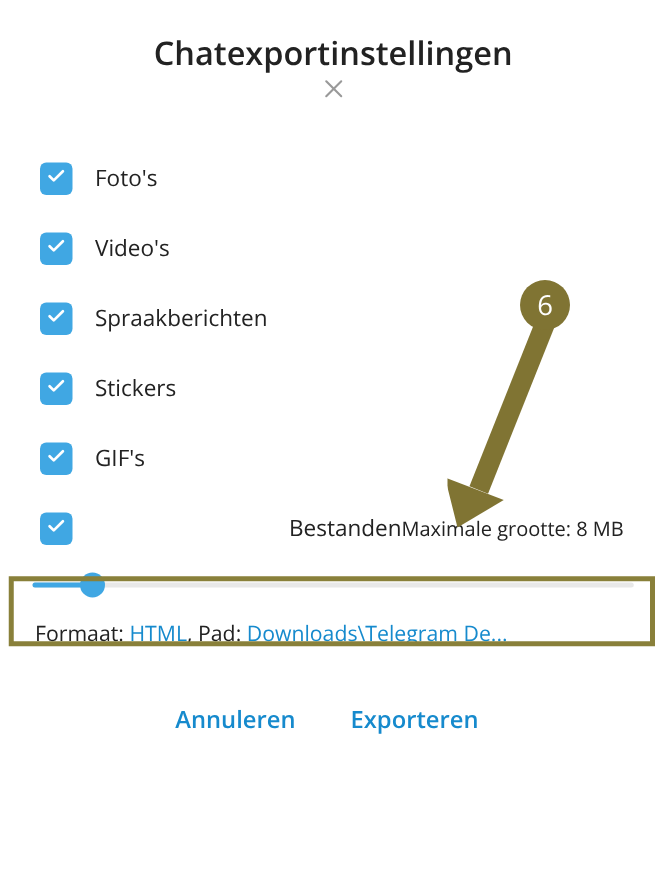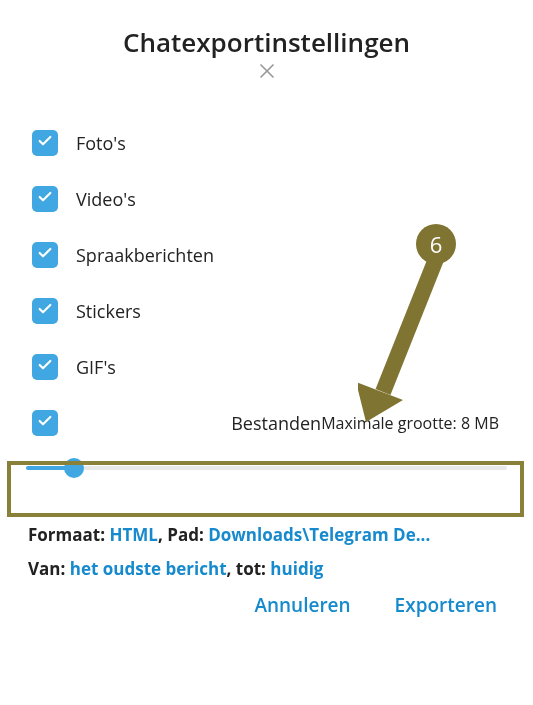--- a/index.html
+++ b/index.html
@@ -68,26 +68,27 @@
   .slider-thumb {
     position: absolute;
     left: 10%;
     top: 50%;
     transform: translate(-50%, -50%);
     width: 20px; height: 20px;
     border-radius: 50%;
     background: #40a7e3;
     cursor: grab;
   }
-  .info-lines { margin-top: 48px; font-size: 17px; line-height: 2; color: #222; padding-left: 4px; font-weight: bold; }
+  .info-lines { margin-top: 20px; font-size: 17px; line-height: 2; color: #222; padding-left: 4px; }
   .link { color: #168acd; cursor: pointer; }
   .buttons {
     display: flex;
-    justify-content: flex-end;
+    justify-content: center;
     gap: 40px;
+    margin-top: 32px;
     padding-right: 10px;
   }
   .btn {
     background: none;
     border: none;
     font-family: inherit;
     font-size: 19px;
     font-weight: 600;
     color: #168acd;
     cursor: pointer;
@@ -208,26 +209,20 @@
     </div>
   </div>
 
   <div class="info-lines">
     <div>
       <span>Formaat</span>:
       <span class="link">HTML</span>,
       <span>Pad</span>:
       <span class="link">Downloads\Telegram De...</span>
     </div>
-    <div>
-      <span>Van</span>:
-      <span class="link">het oudste bericht</span>,
-      <span>tot</span>:
-      <span class="link">huidig</span>
-    </div>
   </div>
 
   <div class="buttons">
     <button class="btn">Annuleren</button>
     <button class="btn">Exporteren</button>
   </div>
 </div>
 
 <div class="anno-highlight"></div>
 <svg class="anno-svg" viewBox="0 0 130 206">

